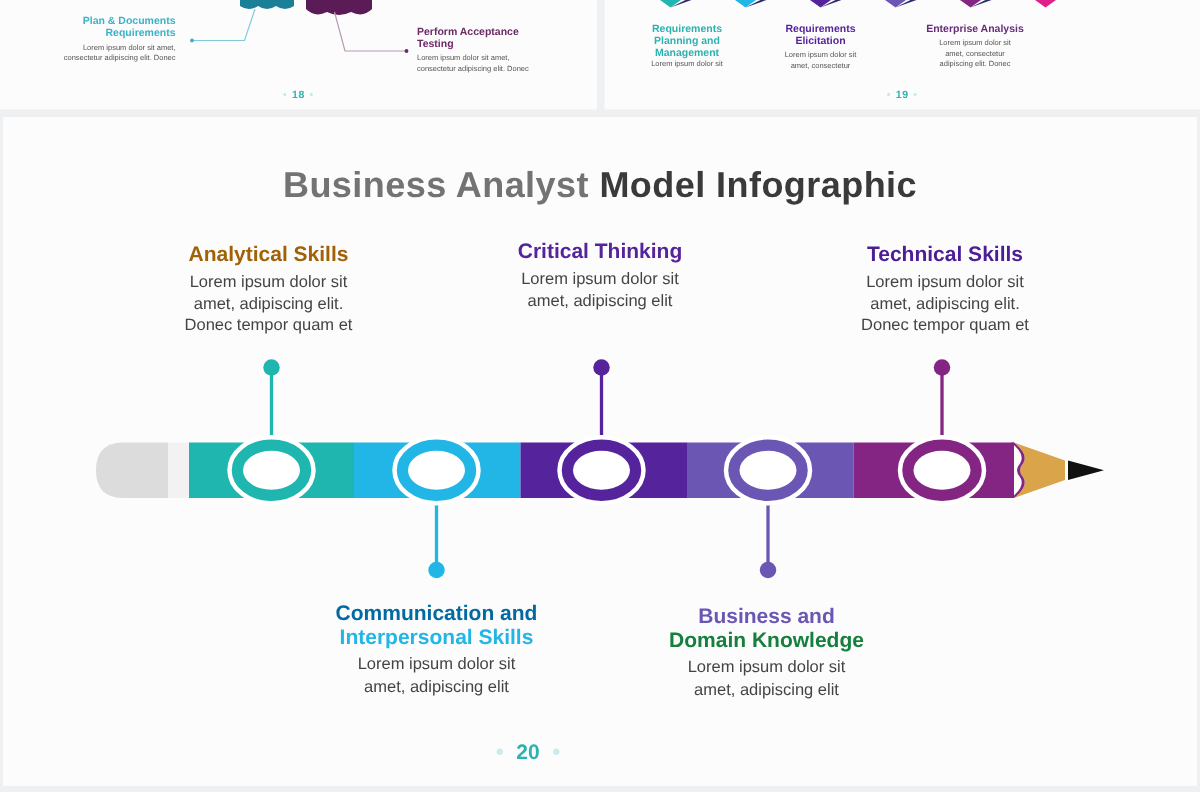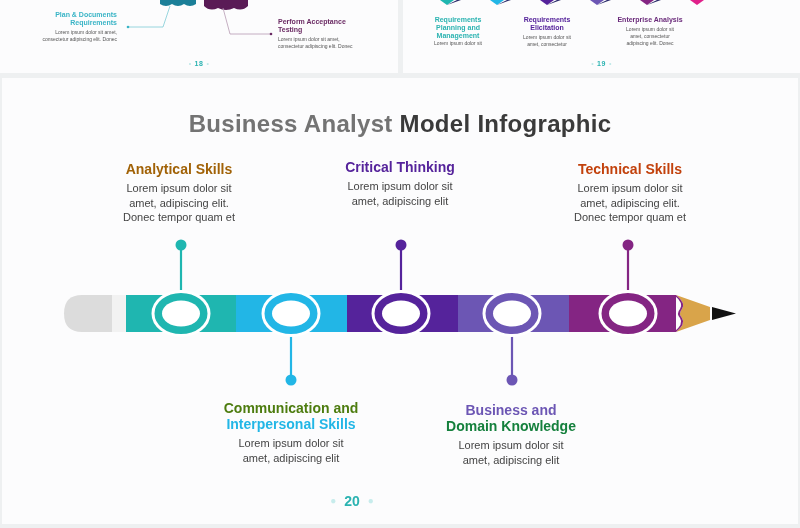--- a/index.html
+++ b/index.html
@@ -111,30 +111,30 @@
 
     <div class="abs center" style="left:303px;top:81px;width:190px">
       <div class="item-title" style="color:#55239b">Critical Thinking</div>
       <div class="item-text">
         <div>Lorem ipsum dolor sit</div>
         <div>amet, adipiscing elit</div>
       </div>
     </div>
 
     <div class="abs center" style="left:548px;top:83px;width:160px">
-      <div class="item-title" style="color:#c2410c">Technical Skills</div>
+      <div class="item-title" style="color:#4c1d95">Technical Skills</div>
       <div class="item-text">
         <div>Lorem ipsum dolor sit</div>
         <div>amet, adipiscing elit.</div>
         <div>Donec tempor quam et</div>
       </div>
     </div>
 
     <div class="abs center" style="left:194px;top:322px;width:190px">
-      <div class="item-title" style="color:#4d7c0f">Communication and</div>
+      <div class="item-title" style="color:#0369a1">Communication and</div>
       <div class="item-title" style="color:#22b6e6">Interpersonal Skills</div>
       <div class="item-text">
         <div>Lorem ipsum dolor sit</div>
         <div>amet, adipiscing elit</div>
       </div>
     </div>
 
     <div class="abs center" style="left:414px;top:324px;width:190px">
       <div class="item-title" style="color:#6c56b4">Business and</div>
       <div class="item-title" style="color:#15803d">Domain Knowledge</div>

